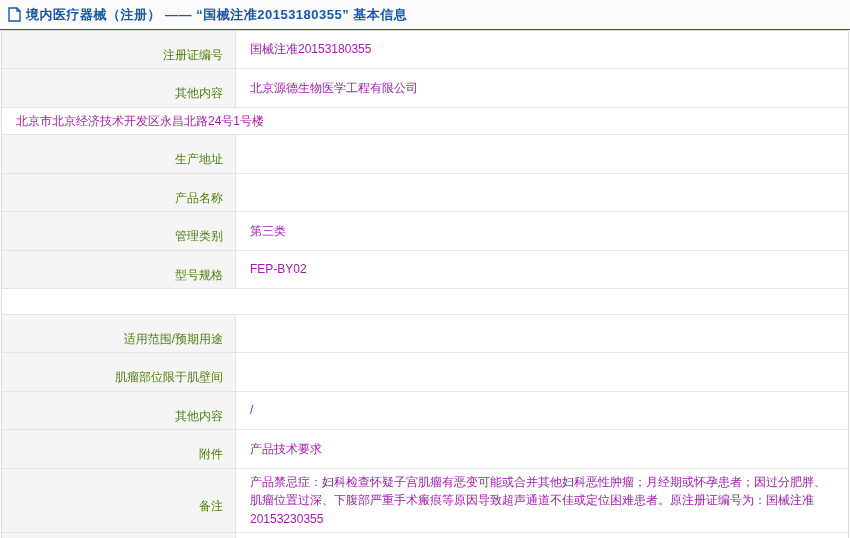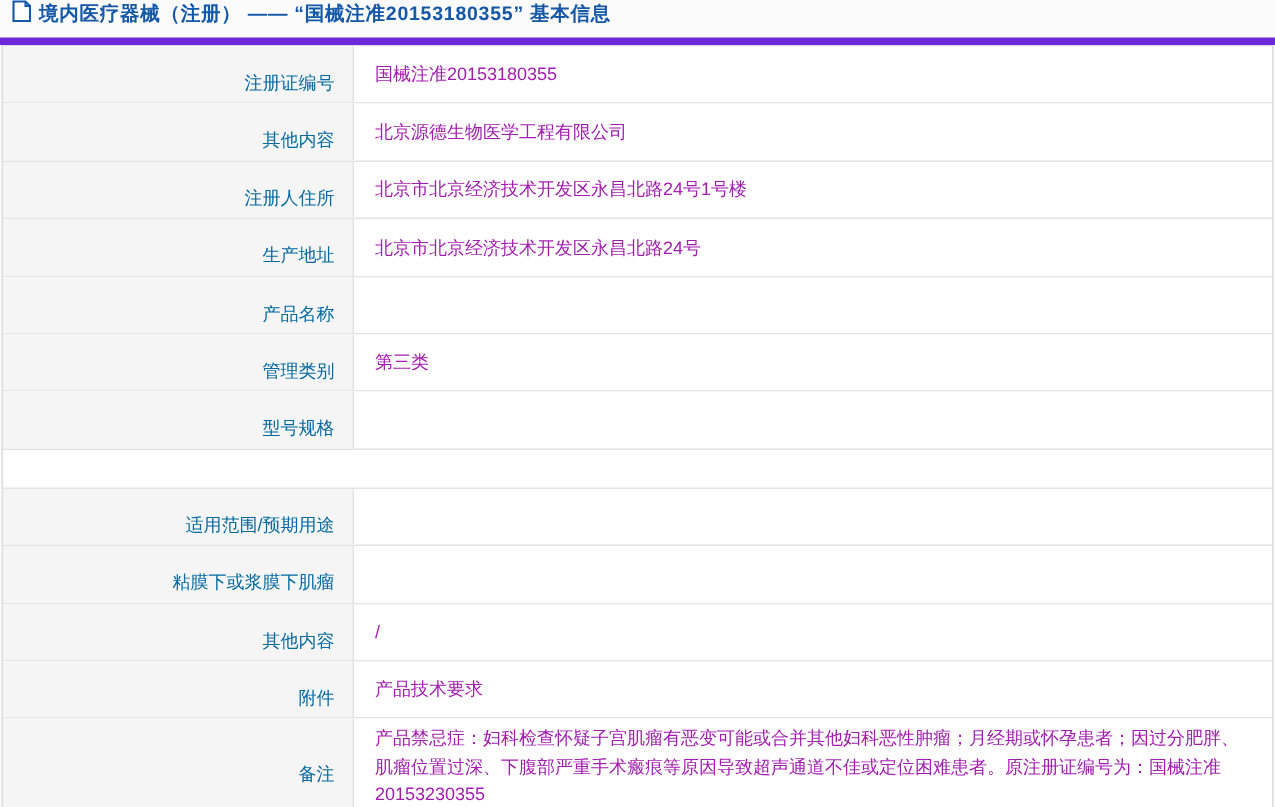--- a/index.html
+++ b/index.html
@@ -1,41 +1,41 @@
 <!DOCTYPE html>
 <html><head>
 <meta charset="utf-8">
 <style>
   * { box-sizing: border-box; }
   html,body { margin:0; padding:0; background:#ffffff; font-family:"Liberation Sans","DejaVu Sans",sans-serif; }
   .page { width:850px; height:538px; background:#fdfdfd; }
 
   .header {
-    display:flex; align-items:flex-start;
+    display:flex; align-items:center;
     height:30px; padding:0 6px;
     background:#fbfbfb;
-    border-bottom:5px solid #6d28d9;
+    border-bottom:1px solid #6d28d9;
   }
   .header-icon { width:13px; height:15px; flex:0 0 auto; margin:0 5px 0 2px; }
   .header-title {
     color:#1558a8; font-weight:bold; font-size:13px; letter-spacing:0.5px;
   }
 
   .info-table {
     width:848px; margin:0 1px;
     border:1px solid #dcdcdc; border-bottom:none;
   }
   .row { display:flex; align-items:stretch; border-bottom:1px solid #e4e4e4; min-height:26px; background:#ffffff; }
   .label-cell {
     width:234px; flex:0 0 auto;
     background:#f5f5f5;
     border-right:1px solid #e4e4e4;
     display:flex; align-items:center; justify-content:flex-end;
     padding:16px 12px 4px 8px;
-    font-size:12px; color:#0369a1; text-align:right; line-height:1.45;
+    font-size:12px; color:#4d7c0f; text-align:right; line-height:1.45;
   }
   .value-cell {
     flex:1 1 auto;
     display:flex; align-items:center;
     padding:4px 14px 4px 14px;
     font-size:12px; color:#a21caf; line-height:1.55;
   }
 </style>
 </head>
 <body>
@@ -54,44 +54,43 @@
 
     <div class="row">
       <div class="label-cell">注册证编号</div>
       <div class="value-cell">国械注准20153180355</div>
     </div>
     <div class="row">
       <div class="label-cell">其他内容</div>
       <div class="value-cell">北京源德生物医学工程有限公司</div>
     </div>
     <div class="row">
-      <div class="label-cell">注册人住所</div>
       <div class="value-cell">北京市北京经济技术开发区永昌北路24号1号楼</div>
     </div>
     <div class="row">
       <div class="label-cell">生产地址</div>
-      <div class="value-cell">北京市北京经济技术开发区永昌北路24号</div>
     </div>
     <div class="row">
       <div class="label-cell">产品名称</div>
     </div>
     <div class="row">
       <div class="label-cell">管理类别</div>
       <div class="value-cell">第三类</div>
     </div>
     <div class="row">
       <div class="label-cell">型号规格</div>
+      <div class="value-cell">FEP-BY02</div>
     </div>
     <div class="row">
     </div>
     <div class="row">
       <div class="label-cell">适用范围/预期用途</div>
     </div>
     <div class="row">
-      <div class="label-cell">粘膜下或浆膜下肌瘤</div>
+      <div class="label-cell">肌瘤部位限于肌壁间</div>
       <div class="value-cell"></div>
     </div>
     <div class="row">
       <div class="label-cell">其他内容</div>
       <div class="value-cell">/</div>
     </div>
     <div class="row">
       <div class="label-cell">附件</div>
       <div class="value-cell">产品技术要求</div>
     </div>

